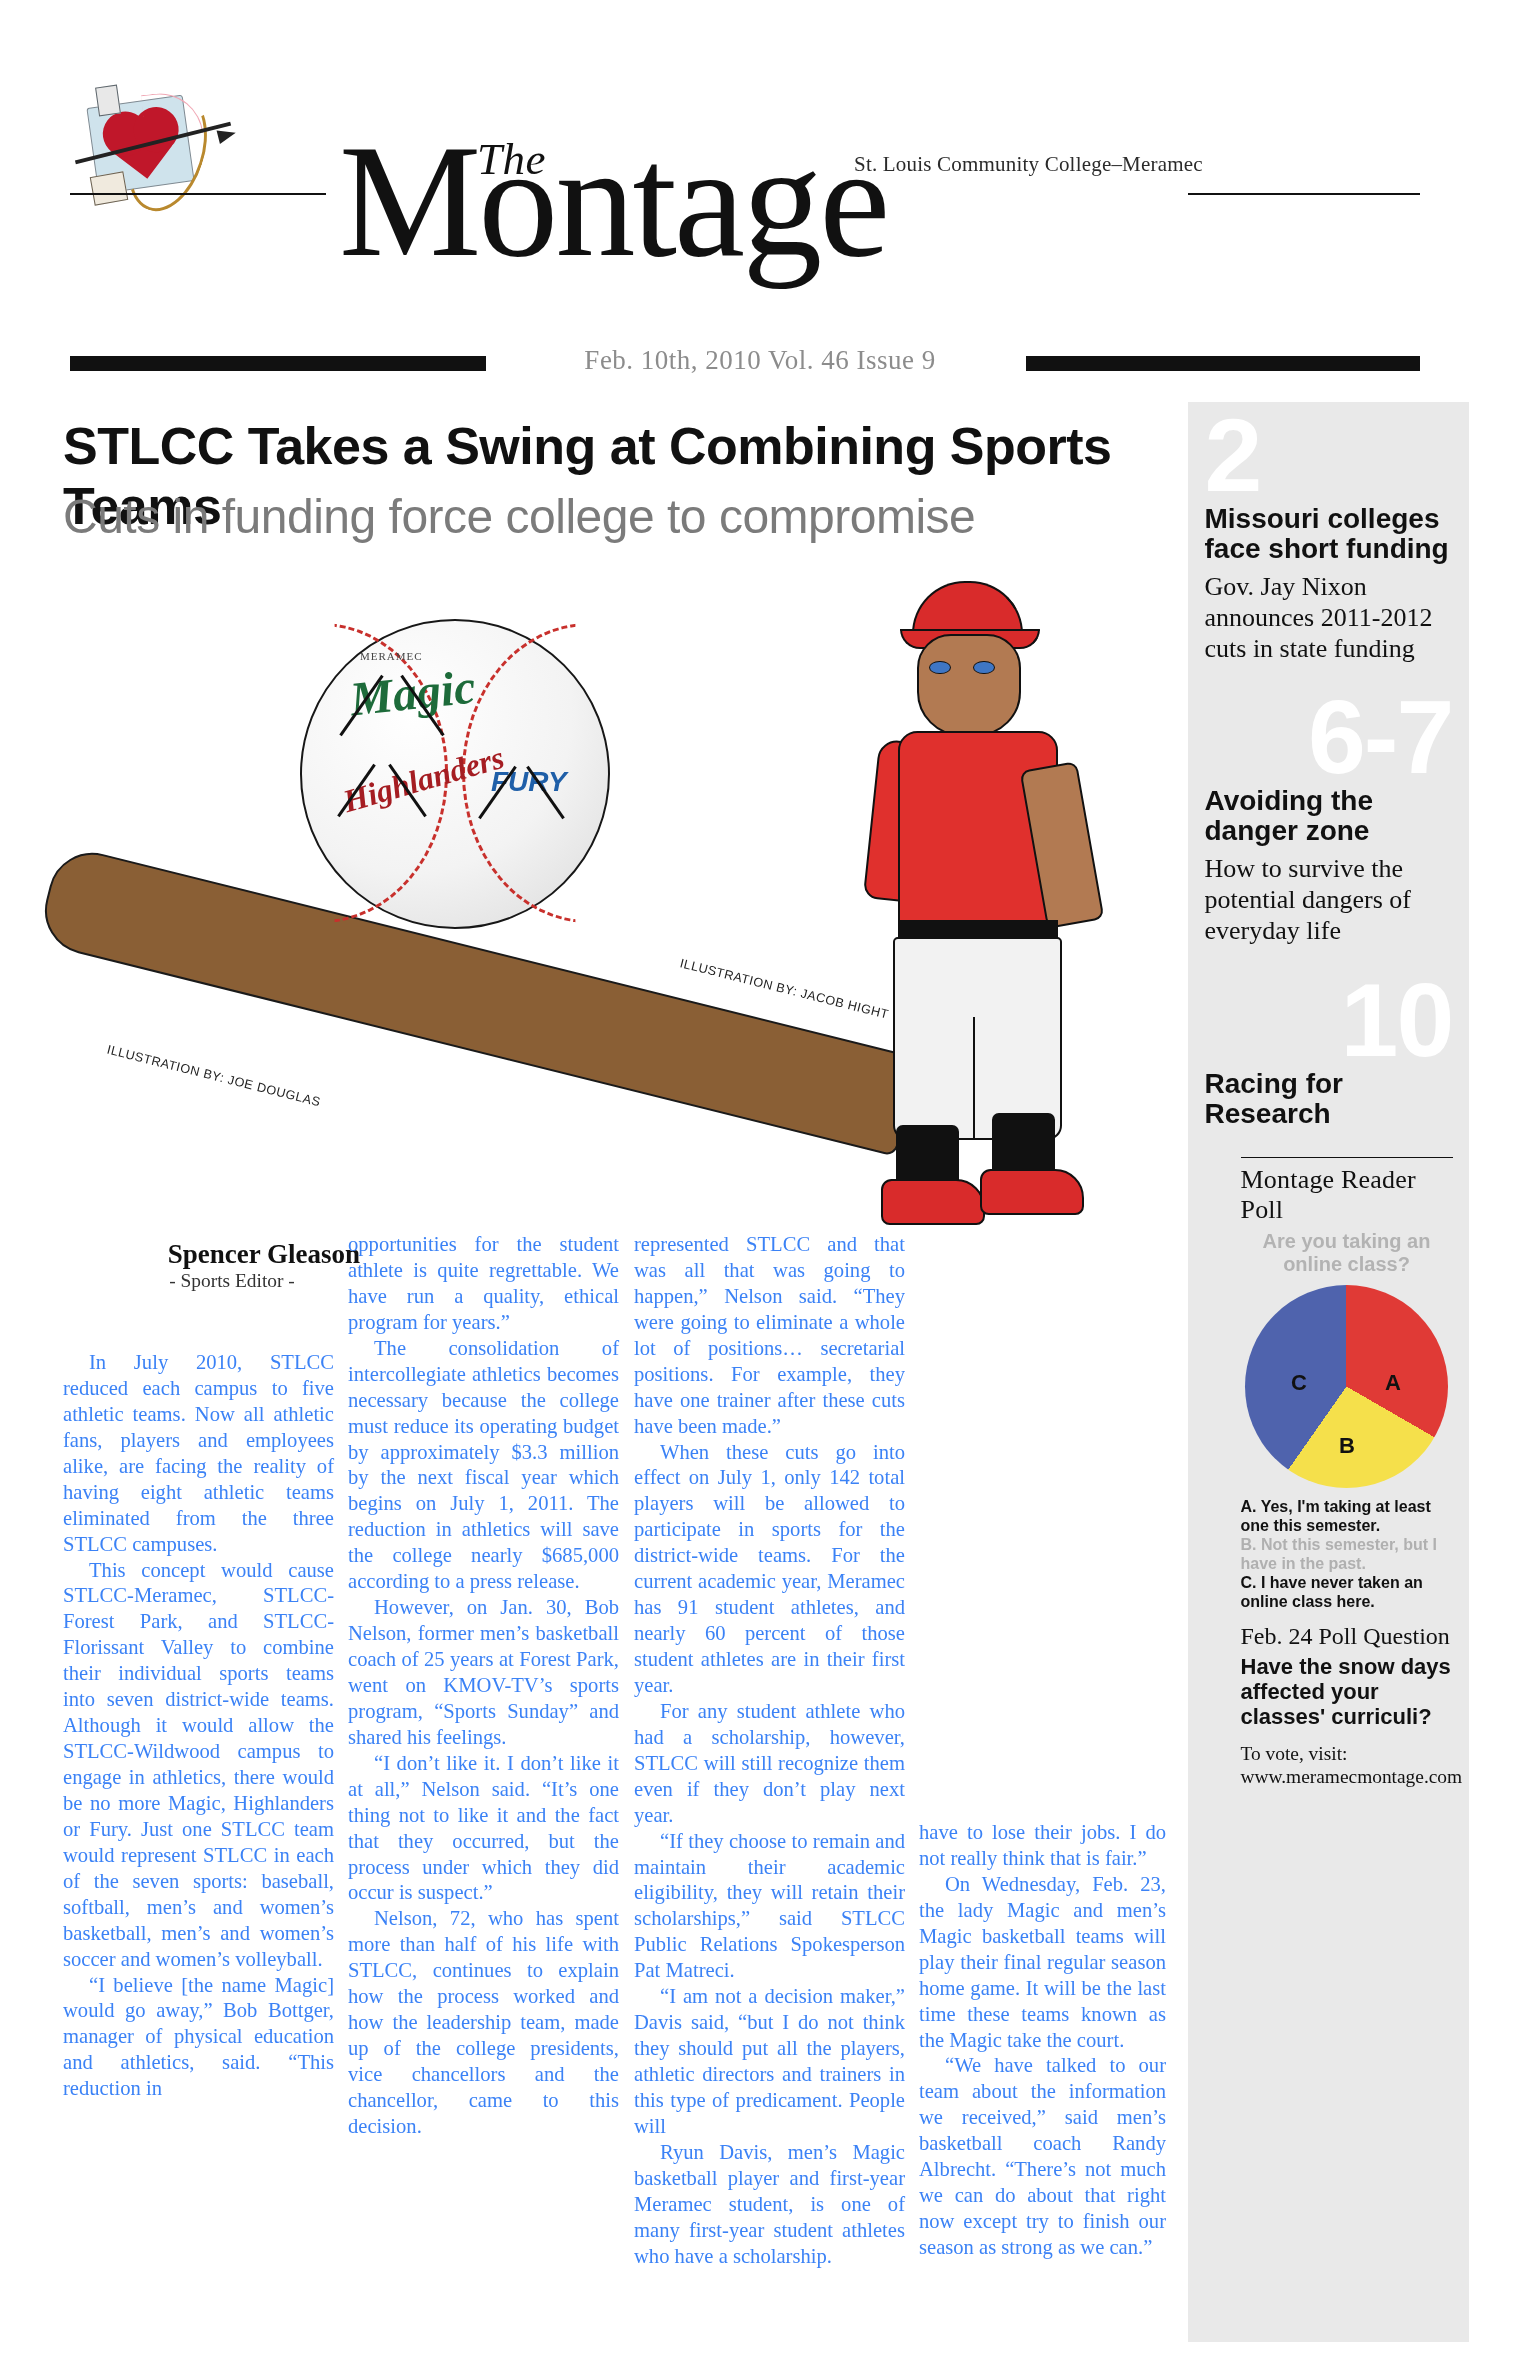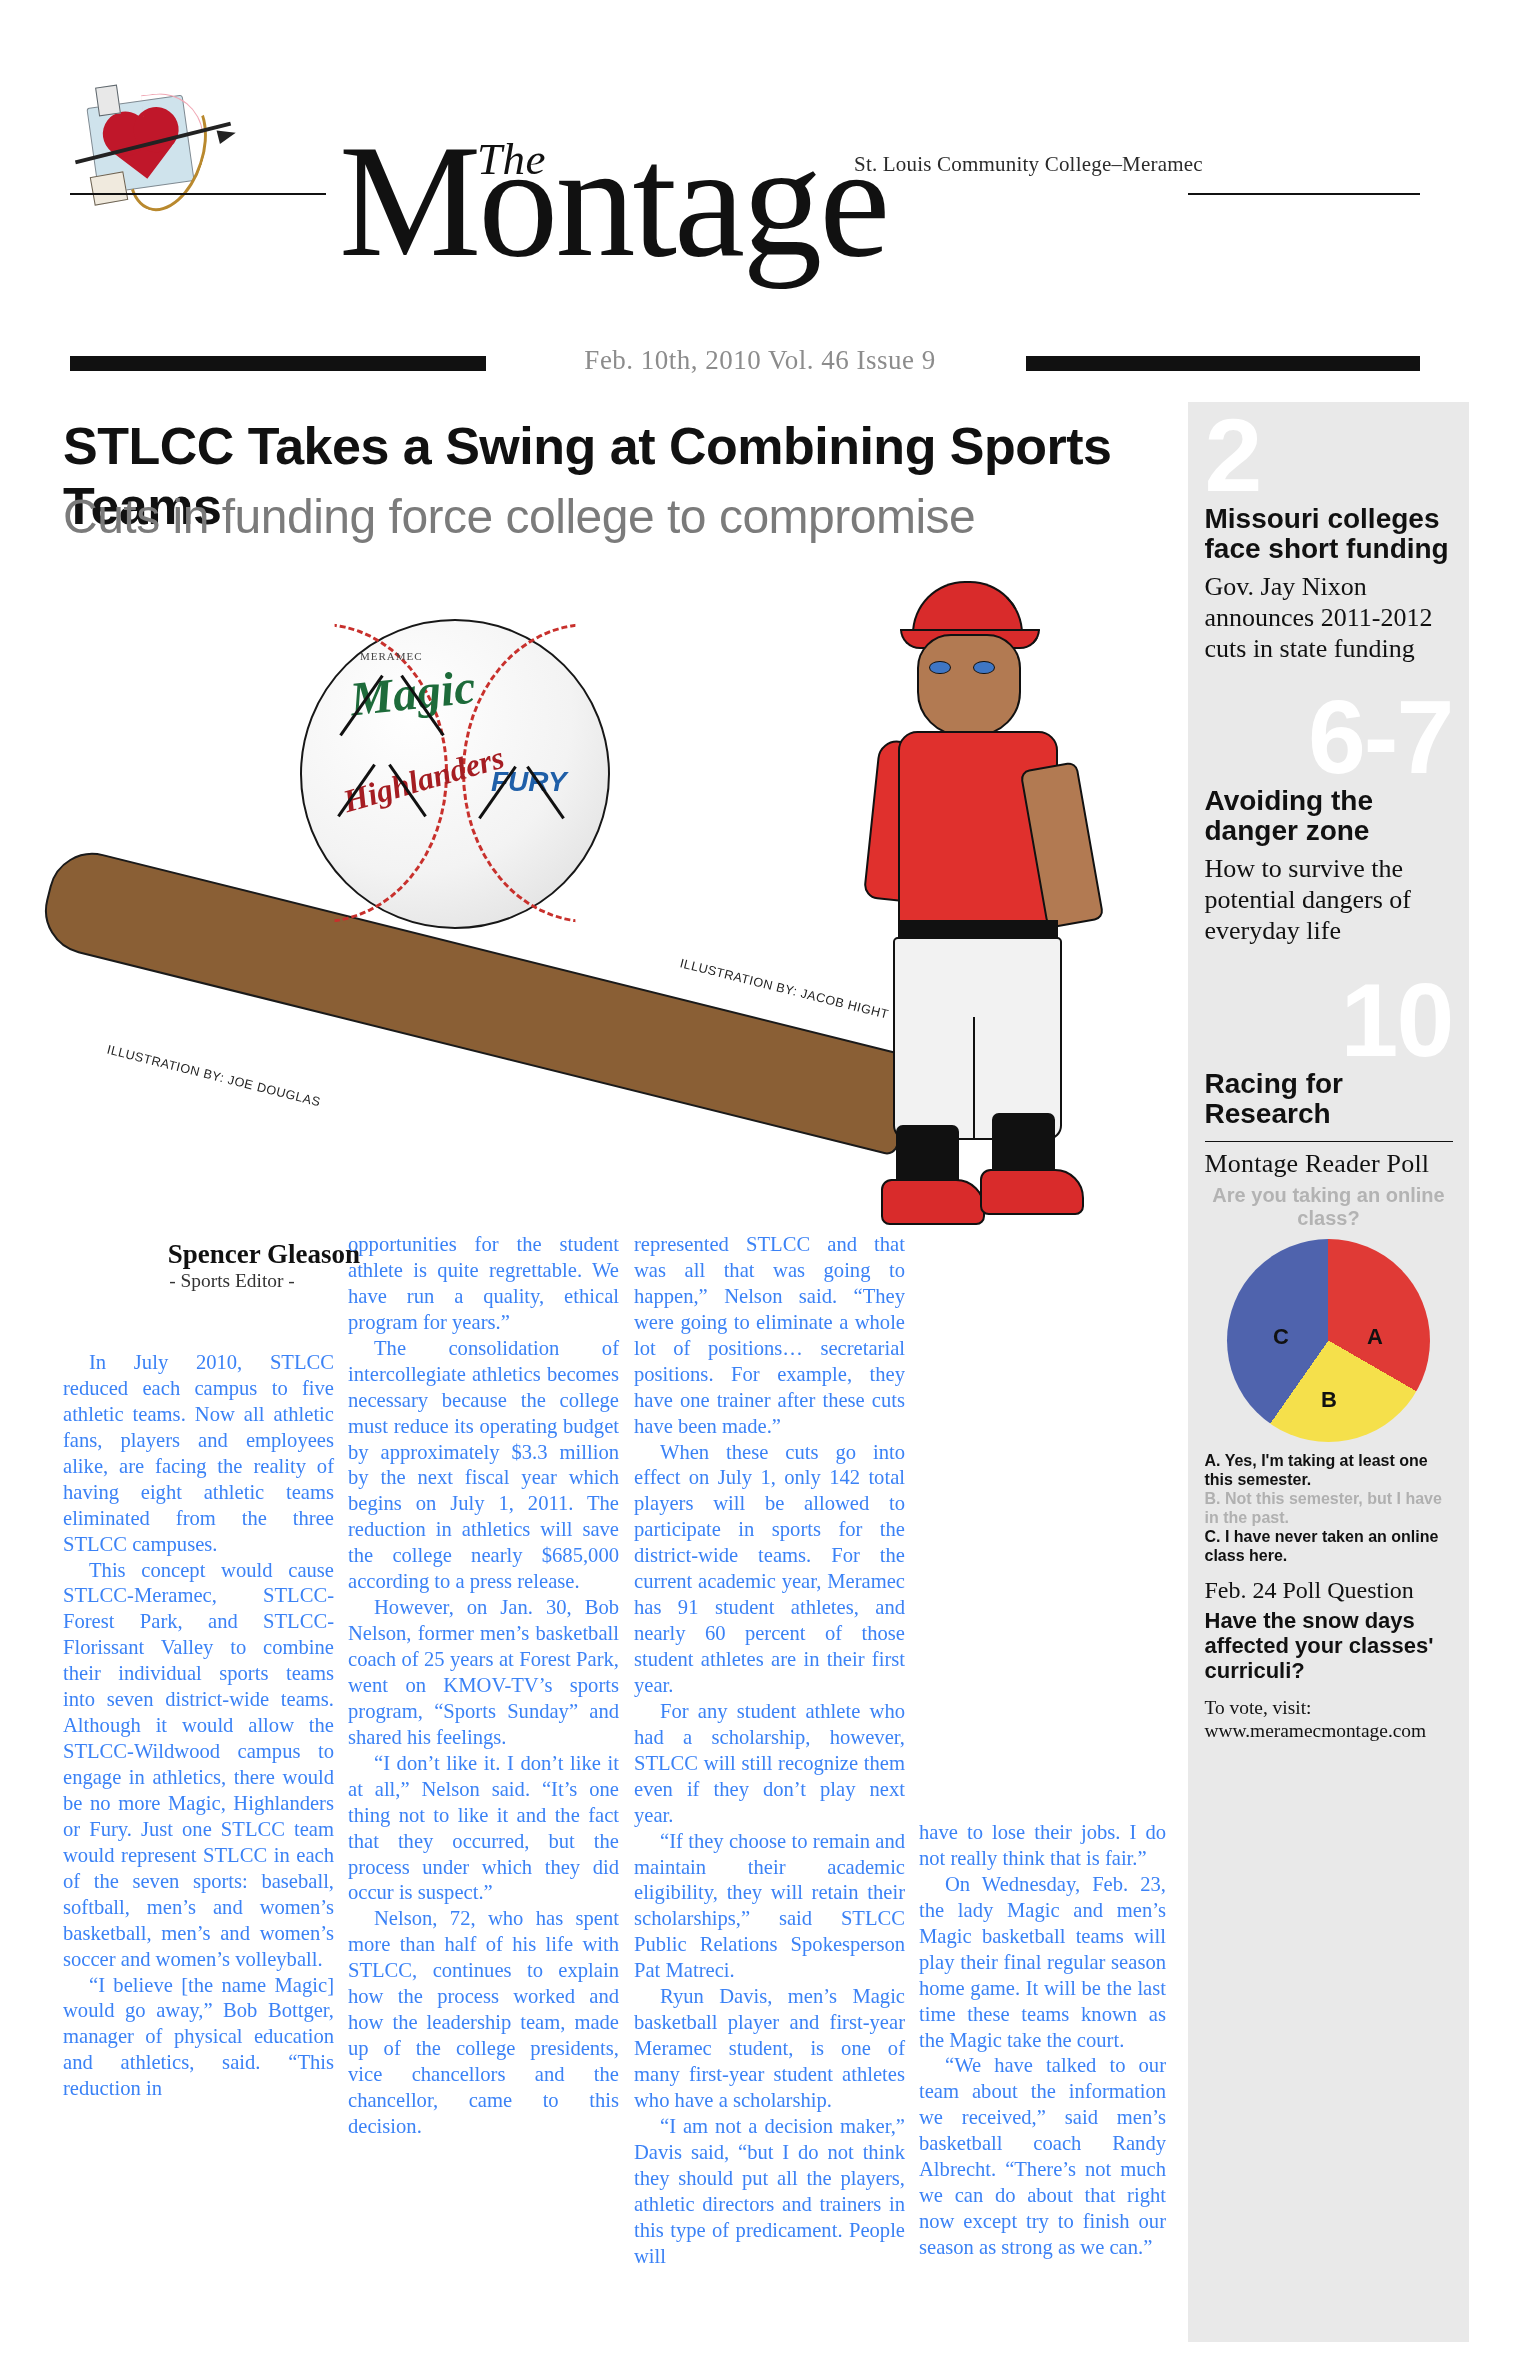--- a/index.html
+++ b/index.html
@@ -544,22 +544,22 @@
   <p>However, on Jan. 30, Bob Nelson, former men’s basketball coach of 25 years at Forest Park, went on KMOV-TV’s sports program, “Sports Sunday” and shared his feelings.</p>
   <p>“I don’t like it. I don’t like it at all,” Nelson said. “It’s one thing not to like it and the fact that they occurred, but the process under which they did occur is suspect.”</p>
   <p>Nelson, 72, who has spent more than half of his life with STLCC, continues to explain how the process worked and how the leadership team, made up of the college presidents, vice chancellors and the chancellor, came to this decision.</p>
 </div>
 
 <div class="col col3">
   <p style="text-indent:0;">represented STLCC and that was all that was going to happen,” Nelson said. “They were going to eliminate a whole lot of positions… secretarial positions. For example, they have one trainer after these cuts have been made.”</p>
   <p>When these cuts go into effect on July 1, only 142 total players will be allowed to participate in sports for the district-wide teams. For the current academic year, Meramec has 91 student athletes, and nearly 60 percent of those student athletes are in their first year.</p>
   <p>For any student athlete who had a scholarship, however, STLCC will still recognize them even if they don’t play next year.</p>
   <p>“If they choose to remain and maintain their academic eligibility, they will retain their scholarships,” said STLCC Public Relations Spokesperson Pat Matreci.</p>
+  <p>“I am not a decision maker,” Davis said, “but I do not think they should put all the players, athletic directors and trainers in this type of predicament. People will</p>
   <p>Ryun Davis, men’s Magic basketball player and first-year Meramec student, is one of many first-year student athletes who have a scholarship.</p>
-  <p>“I am not a decision maker,” Davis said, “but I do not think they should put all the players, athletic directors and trainers in this type of predicament. People will</p>
 </div>
 
 <div class="col col4">
   <p style="text-indent:0;">have to lose their jobs. I do not really think that is fair.”</p>
   <p>On Wednesday, Feb. 23, the lady Magic and men’s Magic basketball teams will play their final regular season home game. It will be the last time these teams known as the Magic take the court.</p>
   <p>“We have talked to our team about the information we received,” said men’s basketball coach Randy Albrecht. “There’s not much we can do about that right now except try to finish our season as strong as we can.”</p>
 </div>
 
 <div class="sidebar">
 
@@ -573,21 +573,21 @@
     <div class="sb-num big" style="text-align:right;">6-7</div>
     <div class="sb-head" style="margin-top:4.8px;">Avoiding the danger zone</div>
     <div class="sb-body">How to survive the potential dangers of everyday life</div>
   </div>
 
   <div class="sb-block" style="padding-top:29px;">
     <div class="sb-num big" style="text-align:right;">10</div>
     <div class="sb-head" style="margin-top:4.8px;">Racing for Research</div>
   </div>
 
-  <div style="margin-top:12px;">
+  <div style="margin-top:28px;padding-left:36px;">
     <div class="poll-title">Montage Reader Poll</div>
     <div class="poll-q">Are you taking an online class?</div>
 
     <div class="pie">
       <span class="pie-label" style="left:140px; top:85px;">A</span>
       <span class="pie-label" style="left:94px; top:148px;">B</span>
       <span class="pie-label" style="left:46px; top:85px;">C</span>
     </div>
 
     <div class="legend">

